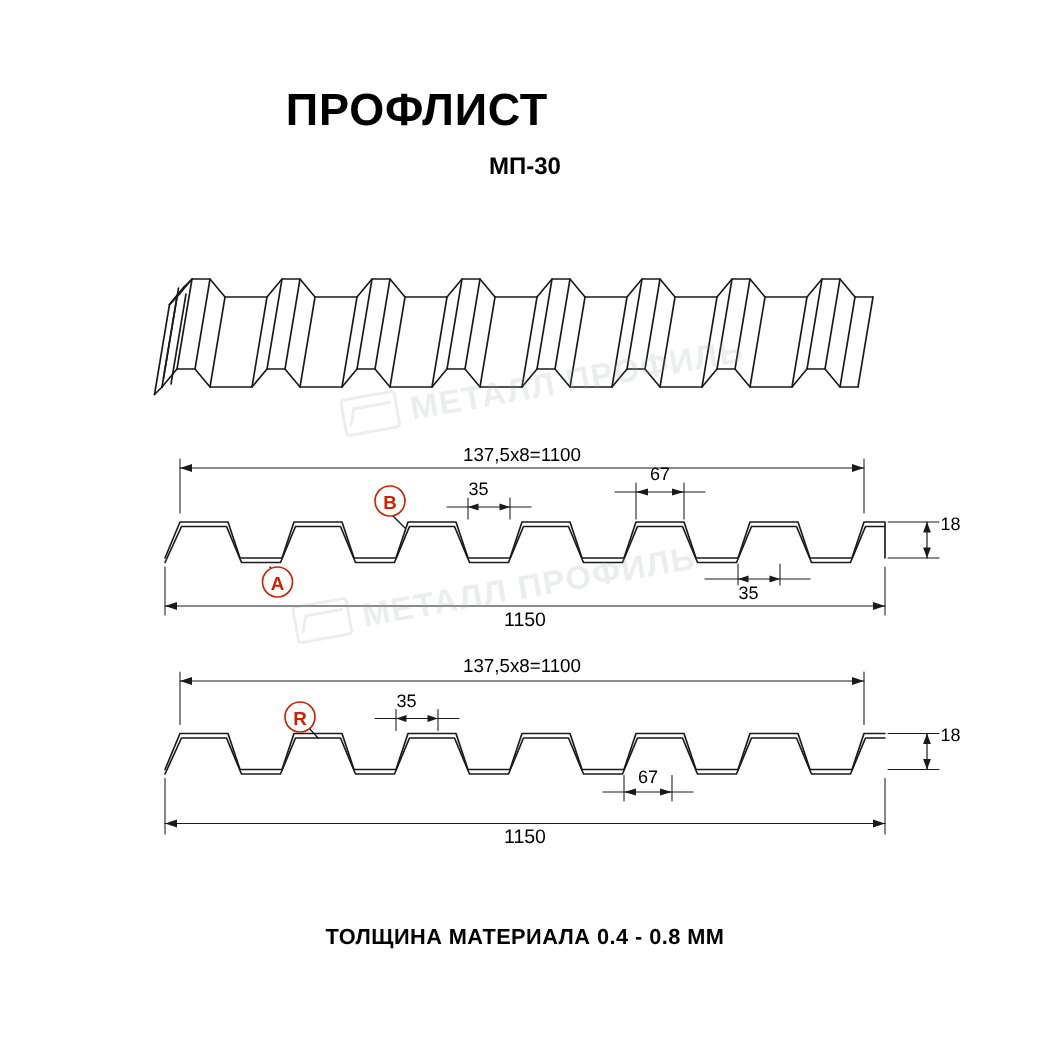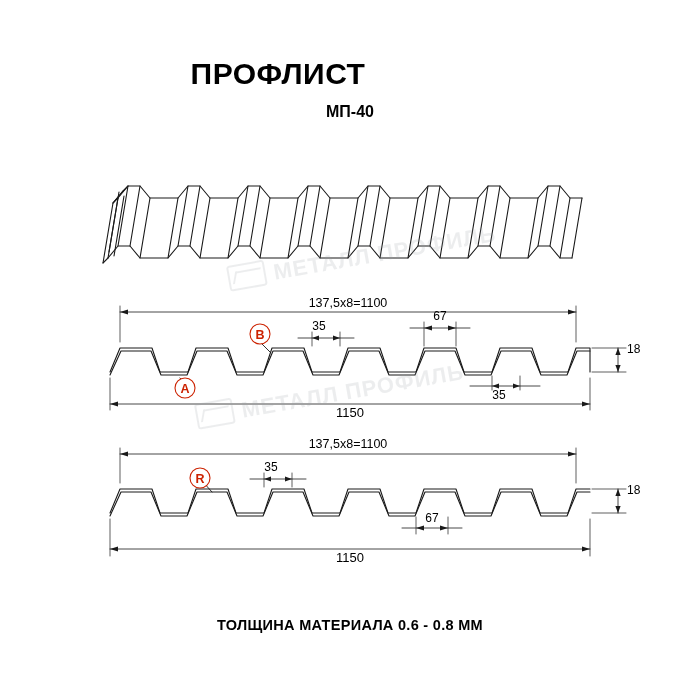--- a/index.html
+++ b/index.html
@@ -94,21 +94,21 @@
   }
   #wm1 { left: 228px; top: 262px; }
   #wm2 { left: 196px; top: 400px; }
 </style>
 </head>
 <body>
 
 <div class="page">
 
   <div class="title">ПРОФЛИСТ</div>
-  <div class="subtitle">МП-40</div>
+  <div class="subtitle">МП-30</div>
 
   <svg class="drawing" viewBox="0 0 700 700">
     <g fill="none" stroke="#1a1a1a" stroke-width="1.1" stroke-linejoin="round" stroke-linecap="round">
 
       <g>
 
         <path d="M118,198
                  L128,186 L140,186 L150,198 L178,198 L188,186 L200,186 L210,198
                  L238,198 L248,186 L260,186 L270,198 L298,198 L308,186 L320,186 L330,198
                  L358,198 L368,186 L380,186 L390,198 L418,198 L428,186 L440,186 L450,198
@@ -290,14 +290,14 @@
     </g>
   </svg>
 
   <div class="wm" id="wm1">
     <span class="wm-mark"></span><span>МЕТАЛЛ ПРОФИЛЬ</span>
   </div>
   <div class="wm" id="wm2">
     <span class="wm-mark"></span><span>МЕТАЛЛ ПРОФИЛЬ</span>
   </div>
 
-  <div class="footnote">ТОЛЩИНА МАТЕРИАЛА 0.6 - 0.8 ММ</div>
+  <div class="footnote">ТОЛЩИНА МАТЕРИАЛА 0.4 - 0.8 ММ</div>
 </div>
 
 </body></html>

